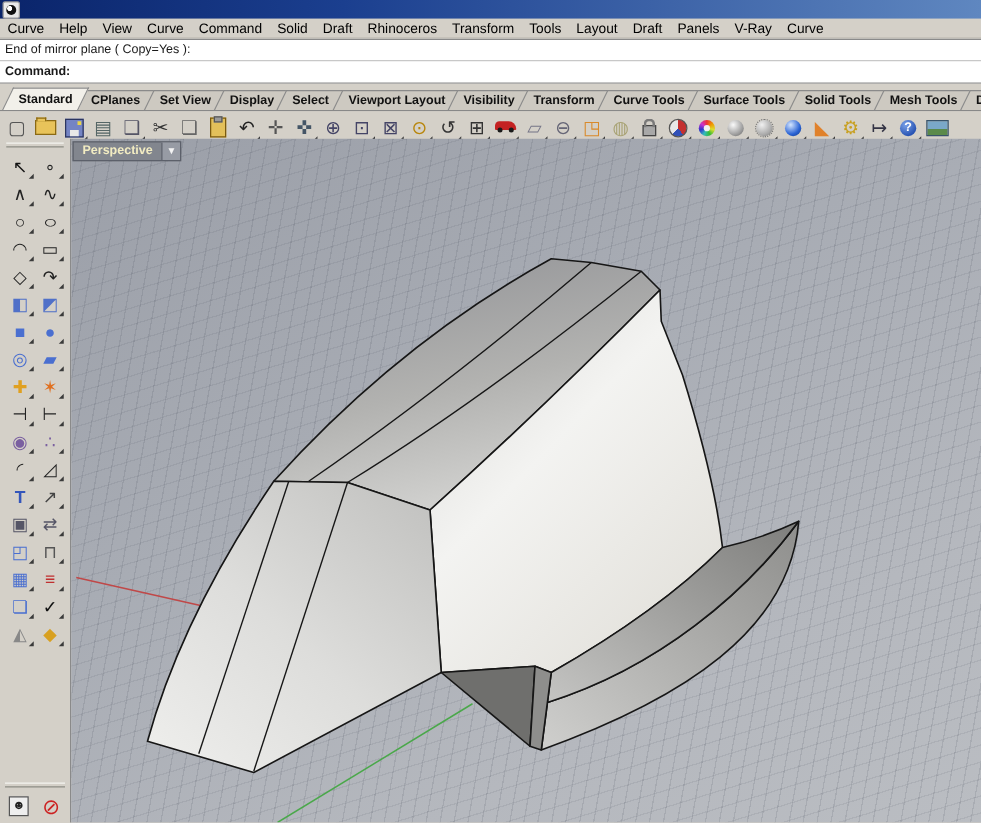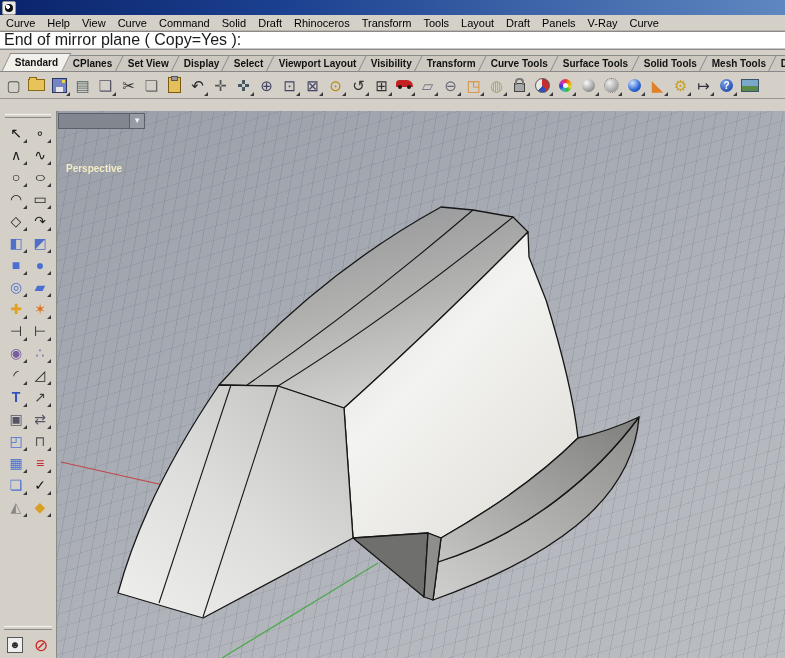--- a/index.html
+++ b/index.html
@@ -9,21 +9,21 @@
     color:#fff;font-size:11px;font-weight:bold;line-height:15px;display:flex;align-items:center;
     gap:4px;padding-left:2px;white-space:nowrap;}
   .applogo{width:12px;height:12px;background:#e9e9e9;border:1px solid #9a9a9a;border-radius:2px;
     position:relative;flex:none;}
   .applogo::after{content:"";position:absolute;left:2px;top:2px;width:8px;height:8px;border-radius:50%;
     background:radial-gradient(circle at 35% 35%,#fff 0 25%,#111 30%);}
   .menubar{height:15px;background:#d4d0c8;display:flex;align-items:center;font-size:11px;color:#000;
     border-bottom:1px solid #b8b4ac;}
   .menu-item{padding:0 6px;cursor:default;}
   .cmdbox{background:#fff;border:1px solid #8a8a8a;border-left:none;border-right:none;}
-  .cmdrow{height:16px;font-size:16px;line-height:16px;padding-left:4px;color:#1a1a1a;
+  .cmdrow{height:16px;font-size:10px;line-height:16px;padding-left:4px;color:#1a1a1a;
     white-space:nowrap;overflow:hidden;}
   .cmdrow.history{border-bottom:1px solid #c8c8c8;}
   .cmdrow.prompt{font-weight:bold;height:17px;line-height:17px;}
   .tabstrip{height:21px;background:#d4d0c8;border-bottom:1px solid #888;display:flex;
     align-items:flex-end;padding-left:6px;overflow:hidden;}
   .tab{height:15px;background:#cdc9c1;border:1px solid #8a8a8a;border-bottom:none;
     transform:skewX(-26deg);margin-right:-3px;flex:none;}
   .tab.active{background:#f2f0ea;position:relative;z-index:2;height:17px;}
   .tab-label{display:block;transform:skewX(26deg);font-size:10px;font-weight:bold;
     line-height:15px;padding:0 8px;color:#111;}
@@ -81,21 +81,21 @@
   .side-divider{height:2px;border-top:1px solid #f4f4f0;border-bottom:1px solid #8c8c84;margin:0 4px 5px;}
   .bottomrow{display:flex;justify-content:center;gap:6px;}
   .bbtn{width:20px;height:20px;display:flex;align-items:center;justify-content:center;}
   .viewport{flex:1;position:relative;overflow:hidden;
     background:linear-gradient(152deg,#9b9fa8 0%,#a8acb4 40%,#b5b8be 75%,#babdc2 100%);}
   .vgrid{position:absolute;inset:0;background-image:
     repeating-linear-gradient(100deg,rgba(66,72,86,.14) 0 1px,transparent 1px 11px),
     repeating-linear-gradient(163deg,rgba(66,72,86,.10) 0 1px,transparent 1px 13px);}
   .vplabel{position:absolute;left:1px;top:2px;display:flex;align-items:stretch;height:14px;
     background:#82868e;border:1px solid #5c606a;z-index:5;}
-  .vplabel-text{font-size:10px;font-weight:bold;color:#f2ecc2;line-height:13px;padding:0 7px;margin-top:48px;}
+  .vplabel-text{font-size:10px;font-weight:bold;color:#f2ecc2;line-height:13px;padding:0 7px;}
   .vplabel-dd{width:14px;background:#979ba4;border-left:1px solid #5c606a;color:#f4f4f4;
     font-size:8px;line-height:13px;text-align:center;}
   svg{position:absolute;left:0;top:3px;}
 </style>
 </head>
 <body>
 
 <div class="titlebar">
   <span class="applogo"></span>
 </div>
@@ -113,20 +113,21 @@
     <span class="menu-item">Tools</span>
     <span class="menu-item">Layout</span>
     <span class="menu-item">Draft</span>
     <span class="menu-item">Panels</span>
     <span class="menu-item">V-Ray</span>
     <span class="menu-item">Curve</span>
   </div>
 
 <div class="cmdbox">
   <div class="cmdrow history">End of mirror plane ( Copy=Yes ):</div>
+  <div class="cmdrow prompt">Command:</div>
 </div>
 
 <div class="tabstrip" id="tabstrip">
     <span class="tab active">
       <span class="tab-label">Standard</span>
     </span>
     <span class="tab">
       <span class="tab-label">CPlanes</span>
     </span>
     <span class="tab">

